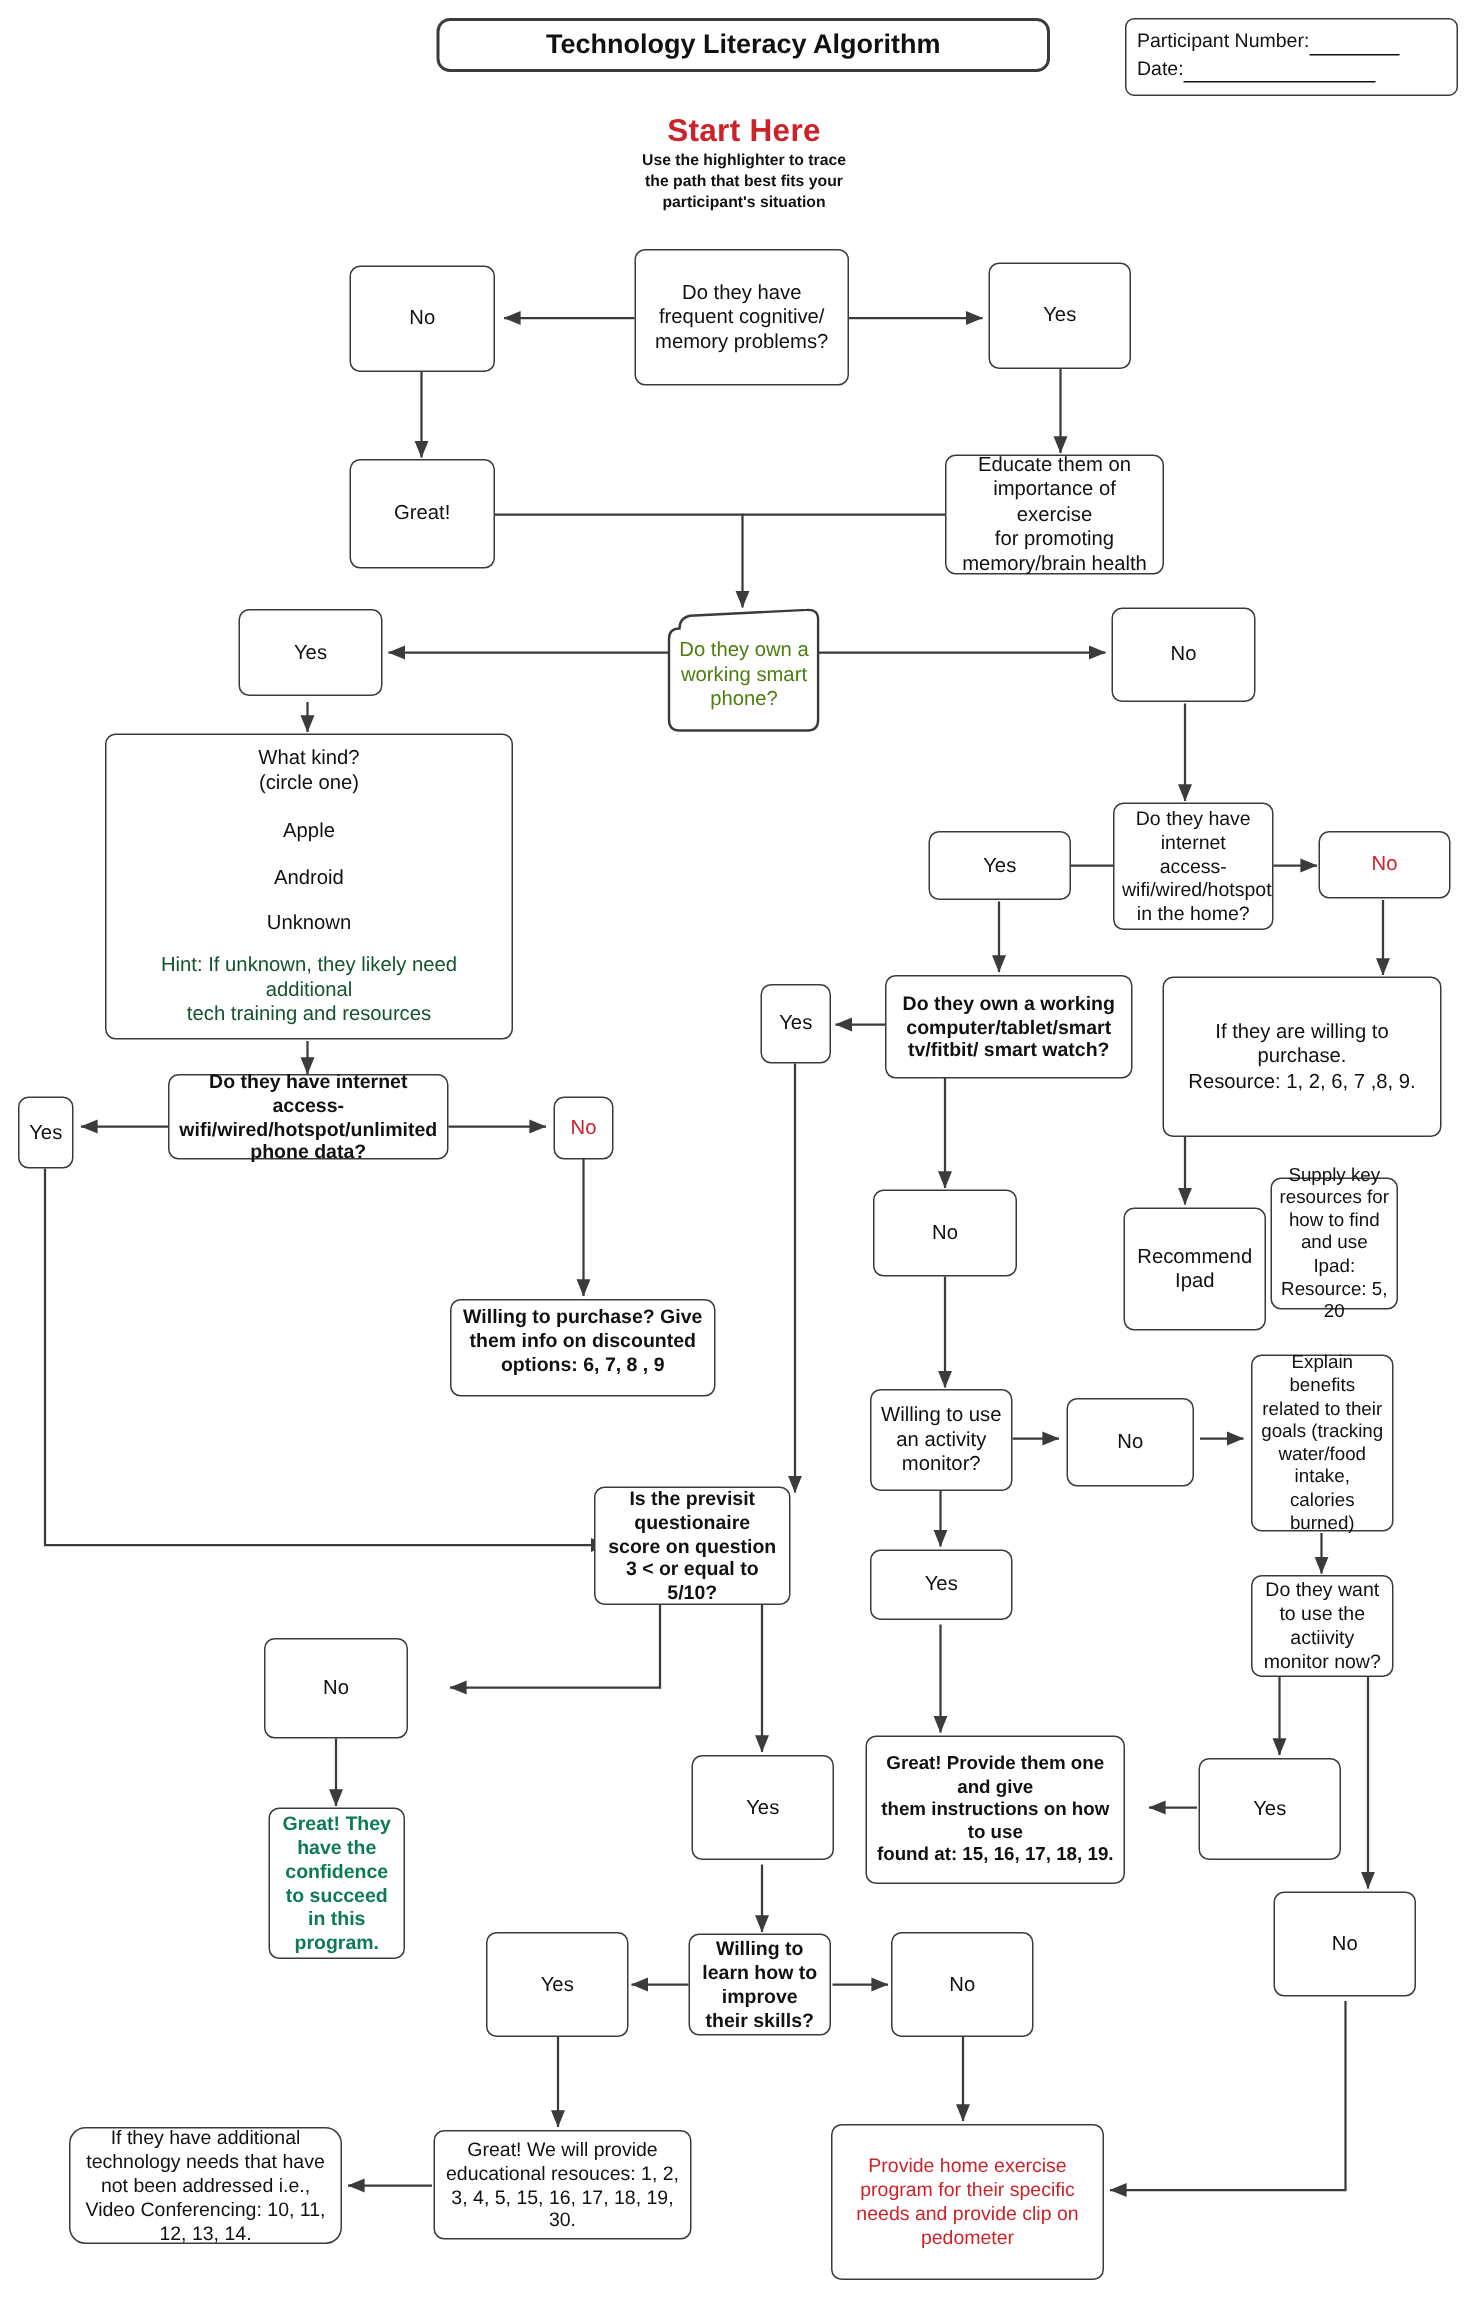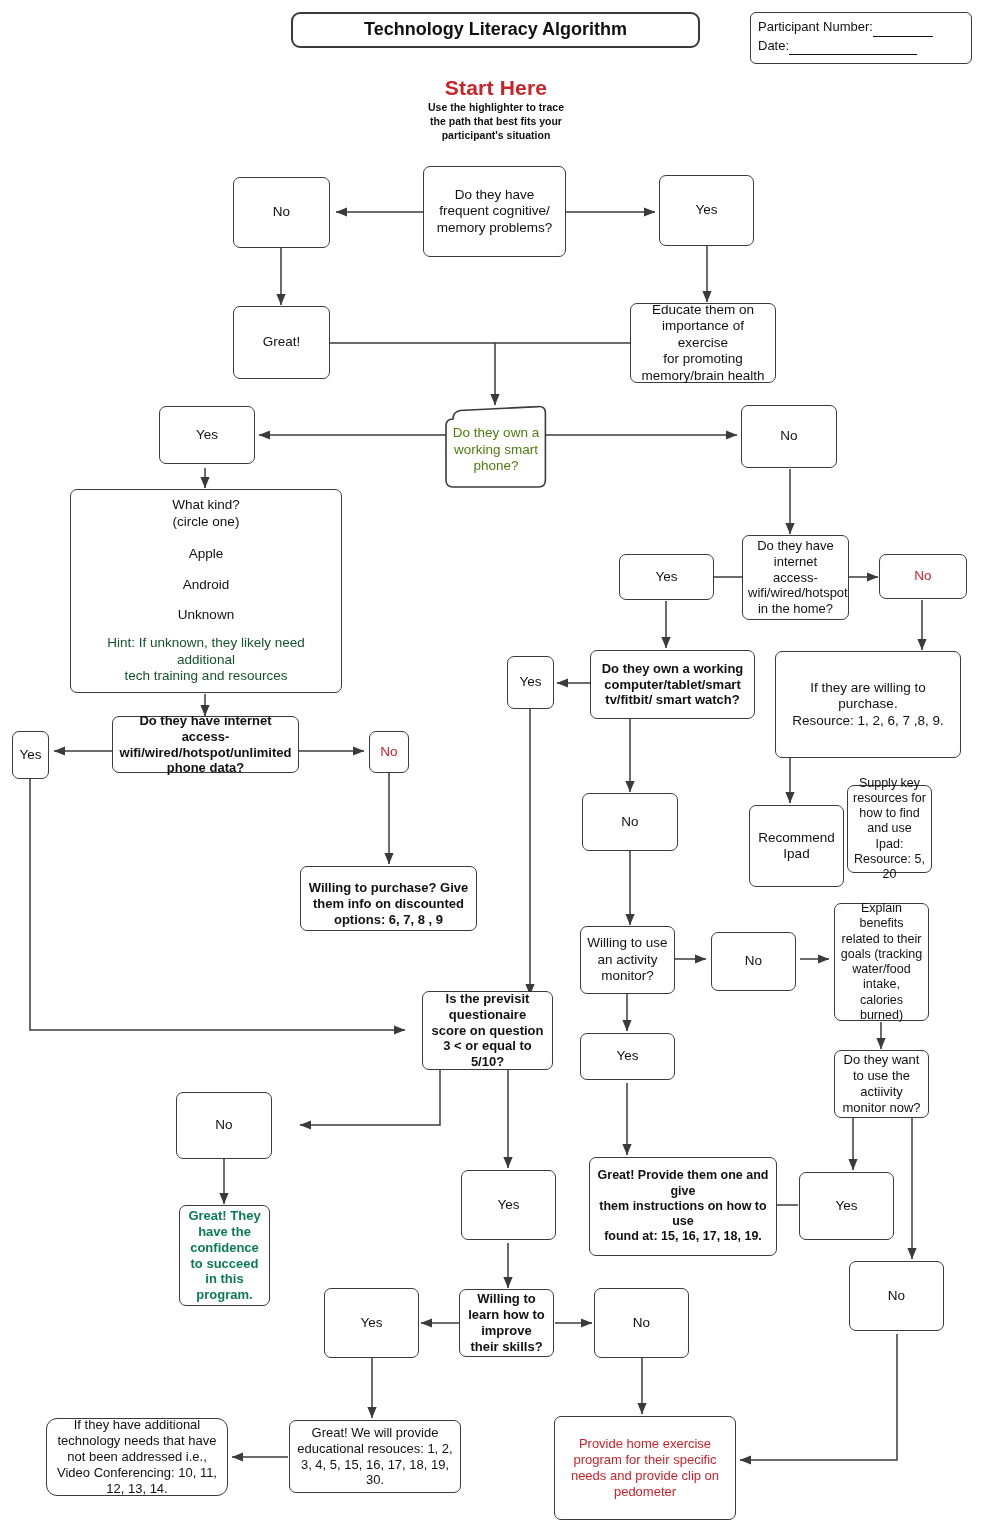--- a/index.html
+++ b/index.html
@@ -21,21 +21,21 @@
     border:1.6px solid #3b3b3b;
     border-radius:7px;
     background:#ffffff;
     display:flex;
     align-items:center;
     justify-content:center;
     text-align:center;
     line-height:1.22;
     font-size:13.5px;
     color:#111111;
-    padding:2px 5px;
+    padding:12px 5px;
     z-index:5;
   }
   .node.bold{font-weight:bold;}
   .node.red{color:#cc2229;}
   .node.green{color:#0d7a57;font-weight:bold;}
   .node .inner{width:100%;white-space:pre-line;}
   .node.titlebox{
     border-radius:9px;
     border-width:2px;
     font-size:18px;
@@ -367,27 +367,27 @@
   </div>
 
   <div class="node" style="left:799px;top:1172px;width:95px;height:68px;">
     <span class="inner">Yes</span>
   </div>
 
   <div class="node" style="left:849px;top:1261px;width:95px;height:70px;">
     <span class="inner">No</span>
   </div>
 
-  <div class="node bold" style="left:577px;top:1157px;width:188px;height:99px;font-size:12.5px;margin-left:12px;">
+  <div class="node bold" style="left:577px;top:1157px;width:173px;height:99px;font-size:12.5px;">
     <span class="inner">Great! Provide them one and give
 them instructions on how to use
 found at: 15, 16, 17, 18, 19.</span>
   </div>
 
-  <div class="node bold" style="left:422px;top:991px;width:131px;height:79px;font-size:13px;">
+  <div class="node bold" style="left:396px;top:991px;width:131px;height:79px;font-size:13px;">
     <span class="inner">Is the previsit
 questionaire
 score on question
 3 &lt; or equal to
 5/10?</span>
   </div>
 
   <div class="node" style="left:176px;top:1092px;width:96px;height:67px;">
     <span class="inner">No</span>
   </div>

